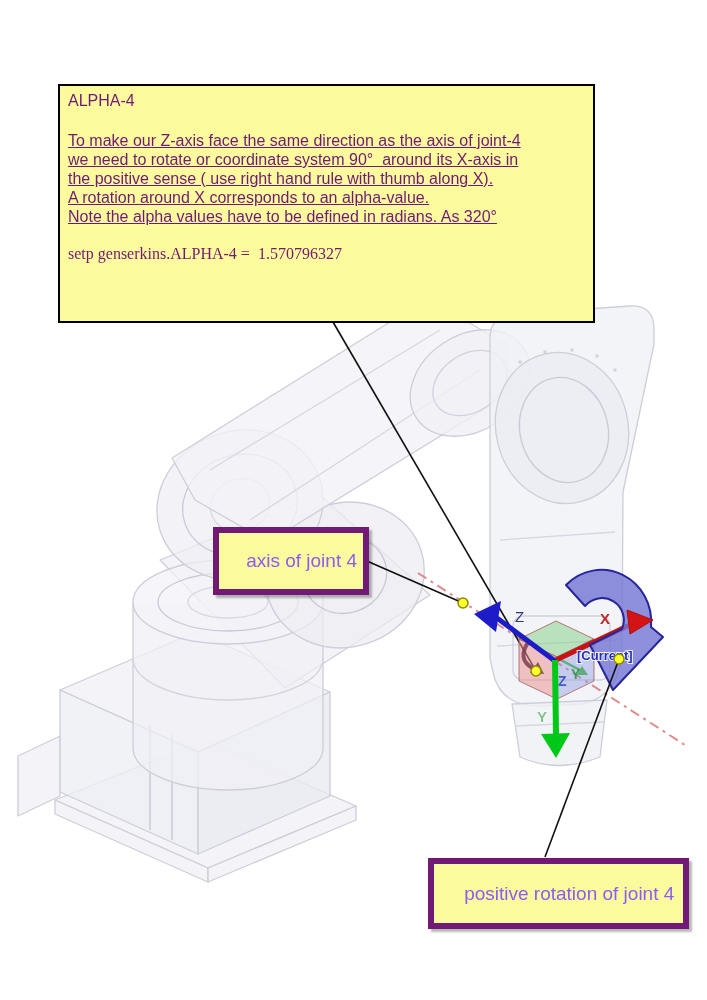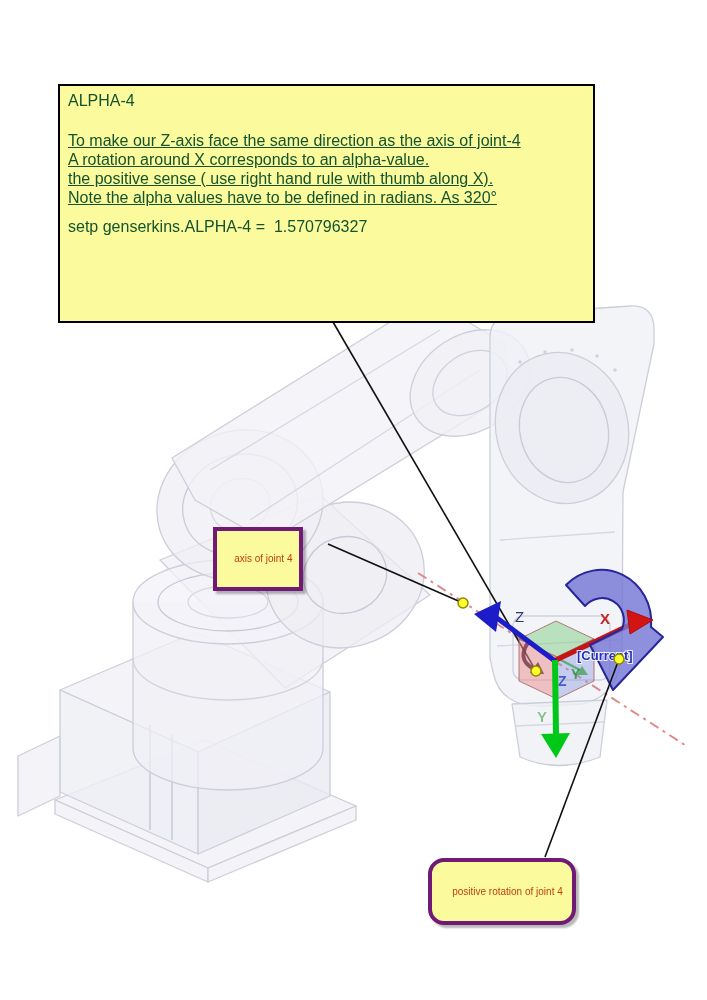--- a/index.html
+++ b/index.html
@@ -4,32 +4,32 @@
 <style>
   html,body{margin:0;padding:0;background:#ffffff;}
   .canvas{
     position:relative;width:707px;height:1000px;background:#ffffff;
     font-family:"Liberation Sans", sans-serif;overflow:hidden;
   }
   .canvas svg{position:absolute;left:0;top:0;}
   .note{
     position:absolute;left:58px;top:84px;width:517px;height:auto;min-height:222px;
     background:#fbfb9e;border:2px solid #000;padding:5px 8px 8px 8px;
-    color:#14532d;font-size:16px;line-height:19px;
+    color:#701a75;font-size:16px;line-height:19px;
   }
   .note-title{white-space:pre;margin-bottom:21px;}
   .note-line{white-space:pre;text-decoration:underline;}
-  .note-cmd{white-space:pre;margin-top:10px;}
+  .note-cmd{white-space:pre;margin-top:18px;font-family:Liberation Serif, serif;}
   .callout{
-    position:absolute;background:#fbfb9e;border:4px solid #701a75;
-    color:#c2410c;font-size:10px;line-height:15px;white-space:pre;
+    position:absolute;background:#fbfb9e;border:6px solid #701a75;
+    color:#8b5cf6;font-size:19px;line-height:15px;white-space:pre;
     box-shadow:3px 3px 2px rgba(0,0,0,0.28);
   }
   .callout.axis{left:213px;top:527px;padding:5px 6px 6px 6px;}
-  .callout.rot{left:428px;top:858px;padding:7px 9px 7px 9px;border-radius:16px;}
+  .callout.rot{left:428px;top:858px;padding:7px 9px 7px 9px;}
   text{font-family:"Liberation Sans", sans-serif;}
 </style>
 </head>
 <body>
 
 <div class="canvas">
 
   <svg width="707" height="1000" viewBox="0 0 707 1000">
 
     <g stroke="#cdced9" stroke-width="1.3" fill="#f1f1f6" fill-opacity="0.78" stroke-linejoin="round">
@@ -130,22 +130,23 @@
     <g fill="#ffff2e" stroke="#8a8a00" stroke-width="1.5">
       <circle cx="463" cy="603" r="5"></circle>
       <circle cx="536" cy="671" r="5"></circle>
       <circle cx="619" cy="659" r="5"></circle>
     </g>
   </svg>
 
   <div class="note">
     <div class="note-title">ALPHA-4</div>
     <div class="note-line">To make our Z-axis face the same direction as the axis of joint-4</div>
+    <div class="note-line">we need to rotate or coordinate system 90°  around its X-axis in</div>
+    <div class="note-line">the positive sense ( use right hand rule with thumb along X).</div>
     <div class="note-line">A rotation around X corresponds to an alpha-value.</div>
-    <div class="note-line">the positive sense ( use right hand rule with thumb along X).</div>
     <div class="note-line">Note the alpha values have to be defined in radians. As 320°</div>
     <div class="note-cmd">setp genserkins.ALPHA-4 =  1.570796327</div>
   </div>
 
   <div class="callout axis">
     <span>axis of joint 4</span>
   </div>
 
   <div class="callout rot">
     <span>positive rotation of joint 4</span>

